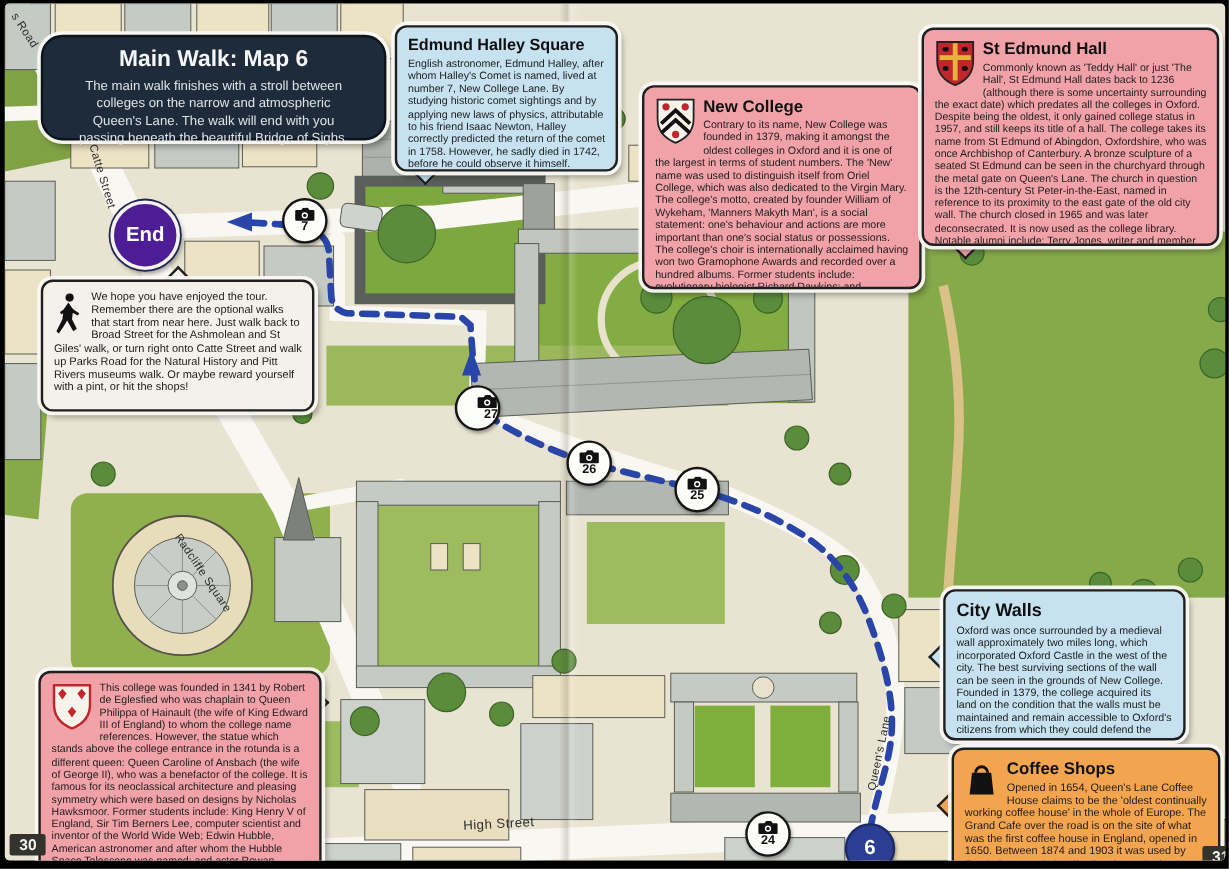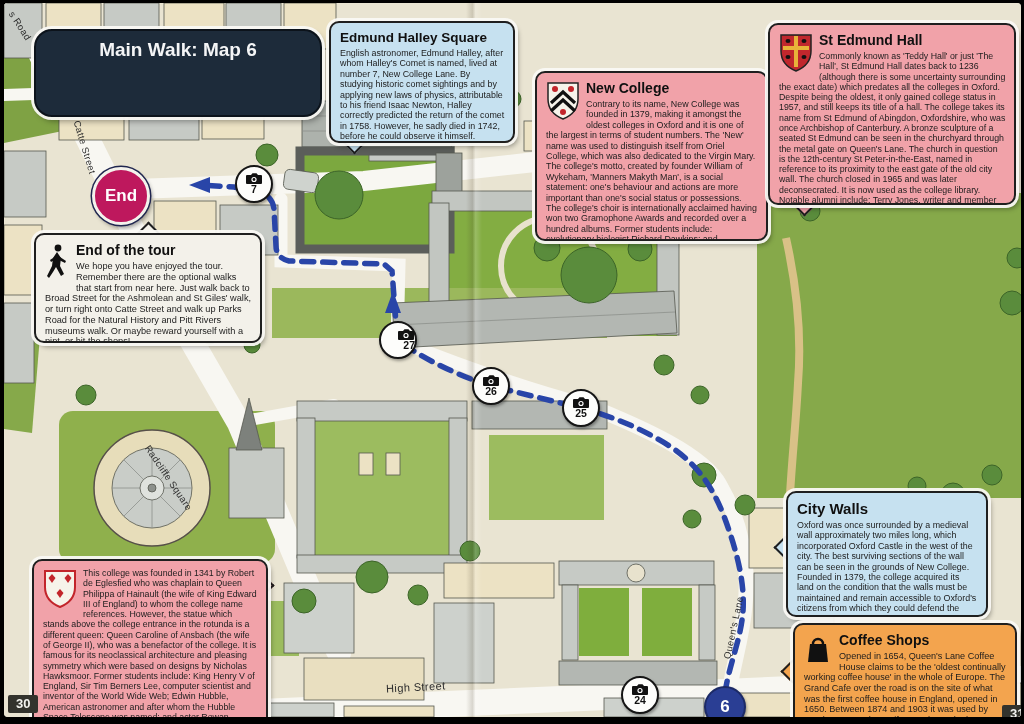--- a/index.html
+++ b/index.html
@@ -45,21 +45,21 @@
   
   .cam{
     position:absolute;width:38px;height:38px;border-radius:50%;
     background:#fdfdfb;border:2.5px solid #151515;box-sizing:border-box;
     display:flex;flex-direction:column;align-items:center;justify-content:center;
     z-index:8;box-shadow:1px 2px 3px rgba(0,0,0,.35);
   }
   .cam .num{font-size:10.5px;font-weight:bold;color:#111;margin-top:-1px;line-height:1;}
   .endmark{
     position:absolute;left:88px;top:164px;width:58px;height:58px;border-radius:50%;
-    background:#be185d;border:3px solid #f4f2ec;box-sizing:border-box;z-index:8;
+    background:#4c1d95;border:3px solid #f4f2ec;box-sizing:border-box;z-index:8;
     display:flex;align-items:center;justify-content:center;
     color:#fff;font-size:17px;font-weight:bold;
     box-shadow:0 0 0 1.5px #20264f,2px 3px 4px rgba(0,0,0,.4);
   }
   .contmark{
     position:absolute;left:700px;top:683px;width:42px;height:42px;border-radius:50%;
     background:#2a3e94;border:2px solid #1c2a66;box-sizing:border-box;z-index:8;
     display:flex;align-items:center;justify-content:center;
     color:#fff;font-size:17px;font-weight:bold;box-shadow:1px 2px 3px rgba(0,0,0,.35);
   }
@@ -289,20 +289,21 @@
   <div class="tail" style="left:342px;top:131px;background:#c6e1f0;border-right:2px solid #1f1f1f;border-bottom:2px solid #1f1f1f;"></div>
   <div class="tail" style="left:556px;top:181px;background:#f1a2a9;border-right:2px solid #1f1f1f;border-bottom:2px solid #1f1f1f;"></div>
   <div class="tail" style="left:792px;top:193px;background:#f1a2a9;border-right:2px solid #1f1f1f;border-bottom:2px solid #1f1f1f;"></div>
   <div class="tail" style="left:136px;top:222px;background:#f3f1ea;border-left:2px solid #1f1f1f;border-top:2px solid #1f1f1f;"></div>
   <div class="tail" style="left:250px;top:574px;background:#f1a2a9;border-right:2px solid #1f1f1f;border-top:2px solid #1f1f1f;"></div>
   <div class="tail" style="left:773px;top:536px;background:#c6e1f0;border-left:2px solid #1f1f1f;border-bottom:2px solid #1f1f1f;"></div>
   <div class="tail" style="left:780px;top:660px;background:#f3a44e;border-left:2px solid #1f1f1f;border-bottom:2px solid #1f1f1f;"></div>
 
   <div class="navybox">
     <h2>Main Walk: Map 6</h2>
+    <div class="body">The main walk finishes with a stroll between colleges on the narrow and atmospheric Queen's Lane. The walk will end with you passing beneath the beautiful Bridge of Sighs.</div>
   </div>
 
   <div class="callout blue" style="left:325px;top:18px;width:186px;height:122px;">
     <h3 style="font-size:13.5px;">Edmund Halley Square</h3>
     <div class="body">English astronomer, Edmund Halley, after whom Halley's Comet is named, lived at number 7, New College Lane. By studying historic comet sightings and by applying new laws of physics, attributable to his friend Isaac Newton, Halley correctly predicted the return of the comet in 1758. However, he sadly died in 1742, before he could observe it himself.</div>
   </div>
 
   <div class="callout pink" style="left:531px;top:20px;width:233px;height:170px;margin-top:48px;">
     <svg class="crest" width="34" height="40" viewBox="0 0 34 40">
       <path d="M2 2 h30 v16 q0 14 -15 20 q-15 -6 -15 -20 Z" fill="#f6f3ea" stroke="#222" stroke-width="1.5"></path>
@@ -330,21 +331,20 @@
     <div class="body" style="font-size:8.8px;">Commonly known as 'Teddy Hall' or just 'The Hall', St Edmund Hall dates back to 1236 (although there is some uncertainty surrounding the exact date) which predates all the colleges in Oxford. Despite being the oldest, it only gained college status in 1957, and still keeps its title of a hall. The college takes its name from St Edmund of Abingdon, Oxfordshire, who was once Archbishop of Canterbury. A bronze sculpture of a seated St Edmund can be seen in the churchyard through the metal gate on Queen's Lane. The church in question is the 12th-century St Peter-in-the-East, named in reference to its proximity to the east gate of the old city wall. The church closed in 1965 and was later deconsecrated. It is now used as the college library. Notable alumni include: Terry Jones, writer and member of Monty Python comedy group.</div>
   </div>
 
   <div class="callout whitebox" style="left:30px;top:230px;width:228px;height:110px;">
     <svg class="floatic" width="24" height="38" viewBox="0 0 24 36">
       <circle cx="13" cy="4" r="3.4" fill="#111"></circle>
       <path d="M12 8 L16 14 L15 22 L19 30 L16 32 L11 23 L8 28 L4 34 L2 32 L7 22 L8 14 Z" fill="#111"></path>
       <path d="M15 13 L21 17 L20 19 L14 16 Z" fill="#111"></path>
       <path d="M11 12 L5 16 L6 18 L11 15 Z" fill="#111"></path>
     </svg>
-    <h3>End of the tour</h3>
     <div class="body" style="font-size:9.2px;">We hope you have enjoyed the tour. Remember there are the optional walks that start from near here. Just walk back to Broad Street for the Ashmolean and St Giles' walk, or turn right onto Catte Street and walk up Parks Road for the Natural History and Pitt Rivers museums walk. Or maybe reward yourself with a pint, or hit the shops!</div>
   </div>
 
   <div class="callout pink" style="left:28px;top:556px;width:236px;height:168px;">
     <svg class="crest" width="34" height="40" viewBox="0 0 34 40">
       <path d="M2 2 h30 v16 q0 14 -15 20 q-15 -6 -15 -20 Z" fill="#f6f3ea" stroke="#c2252b" stroke-width="2"></path>
       <polygon points="9,5 12.5,9 9,14 5.5,9" fill="#c2252b"></polygon>
       <polygon points="25,5 28.5,9 25,14 21.5,9" fill="#c2252b"></polygon>
       <polygon points="17,20 20.5,24 17,29 13.5,24" fill="#c2252b"></polygon>
     </svg>

